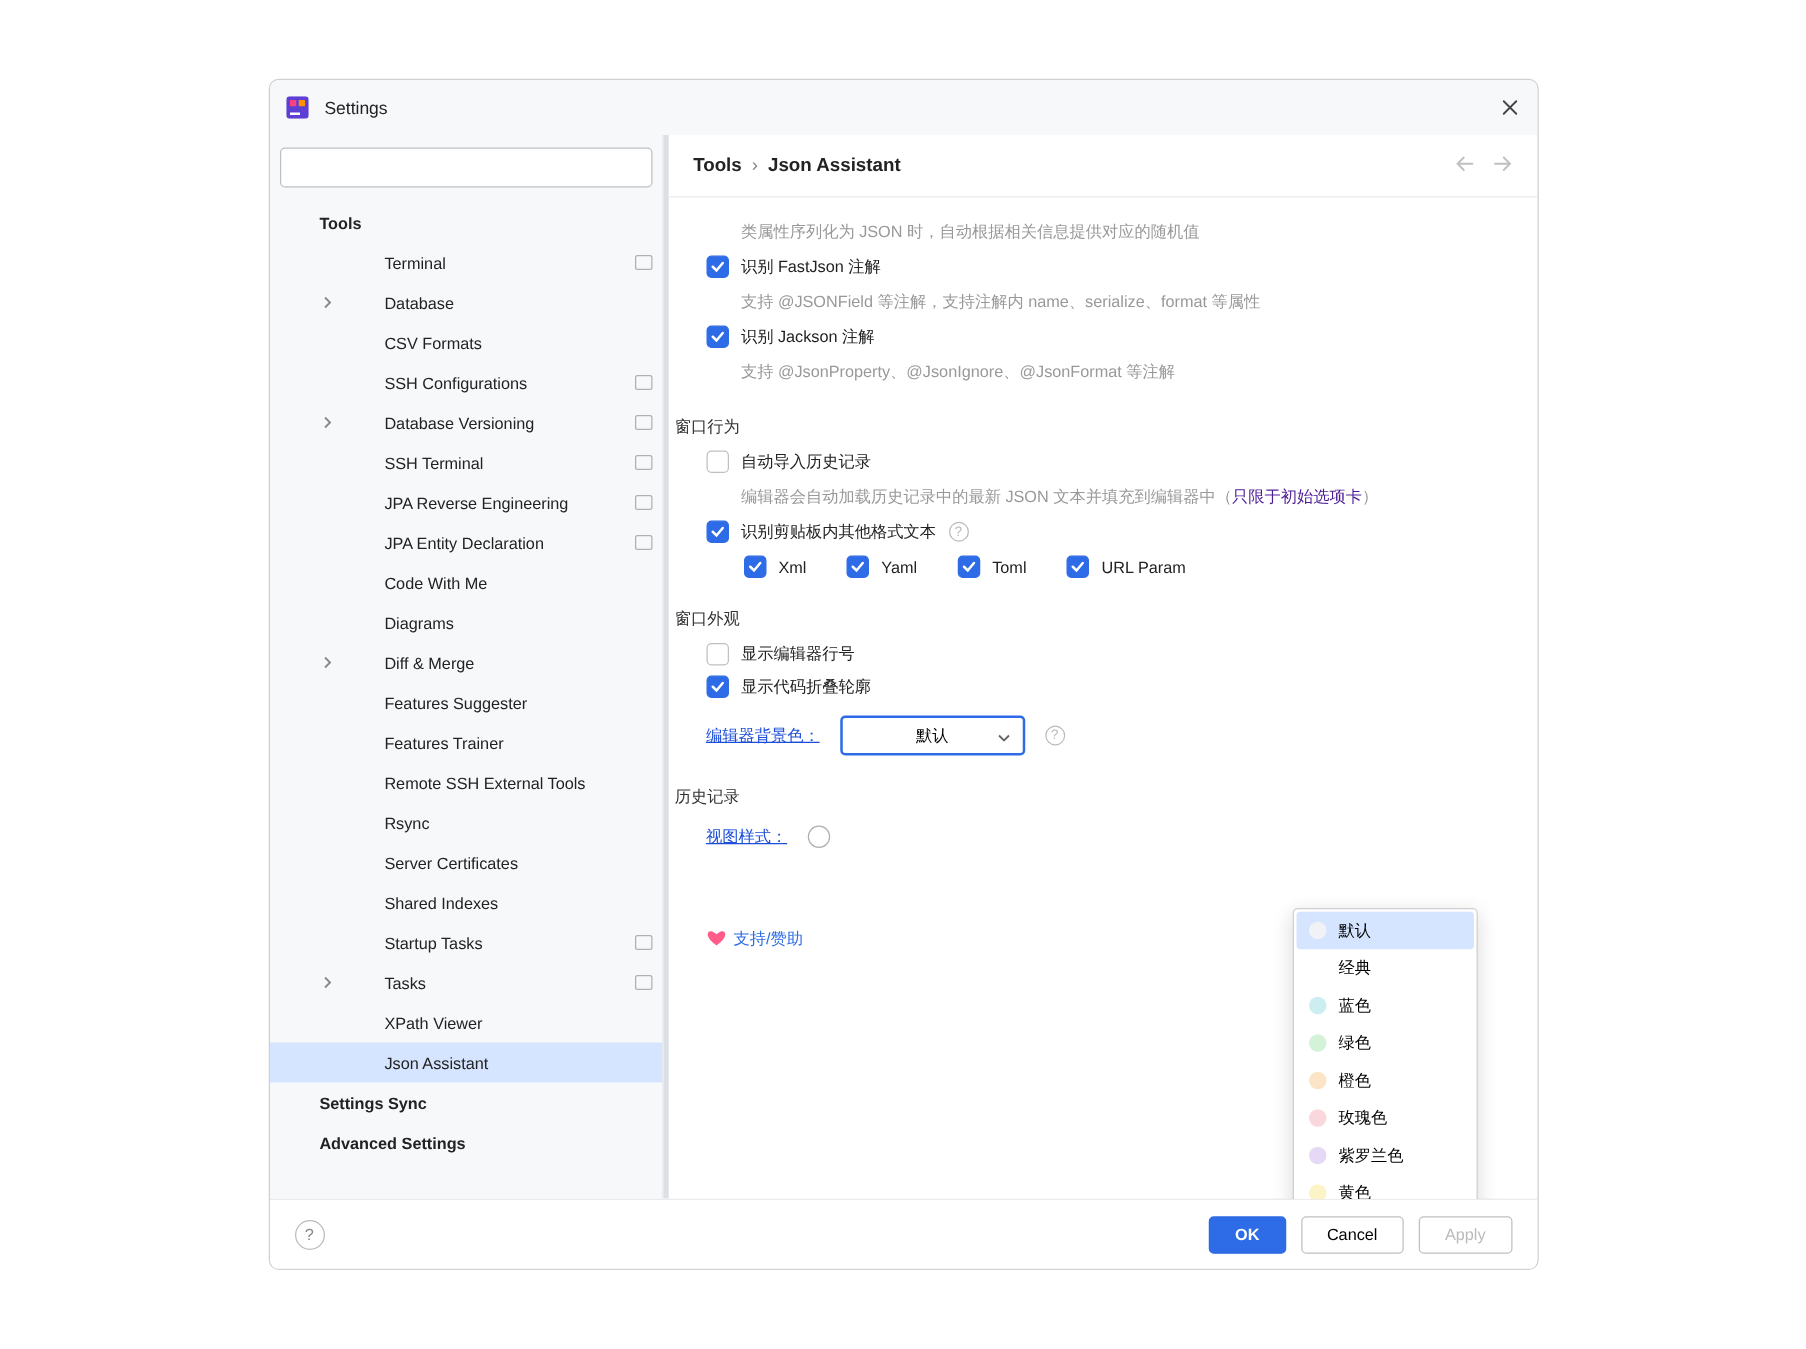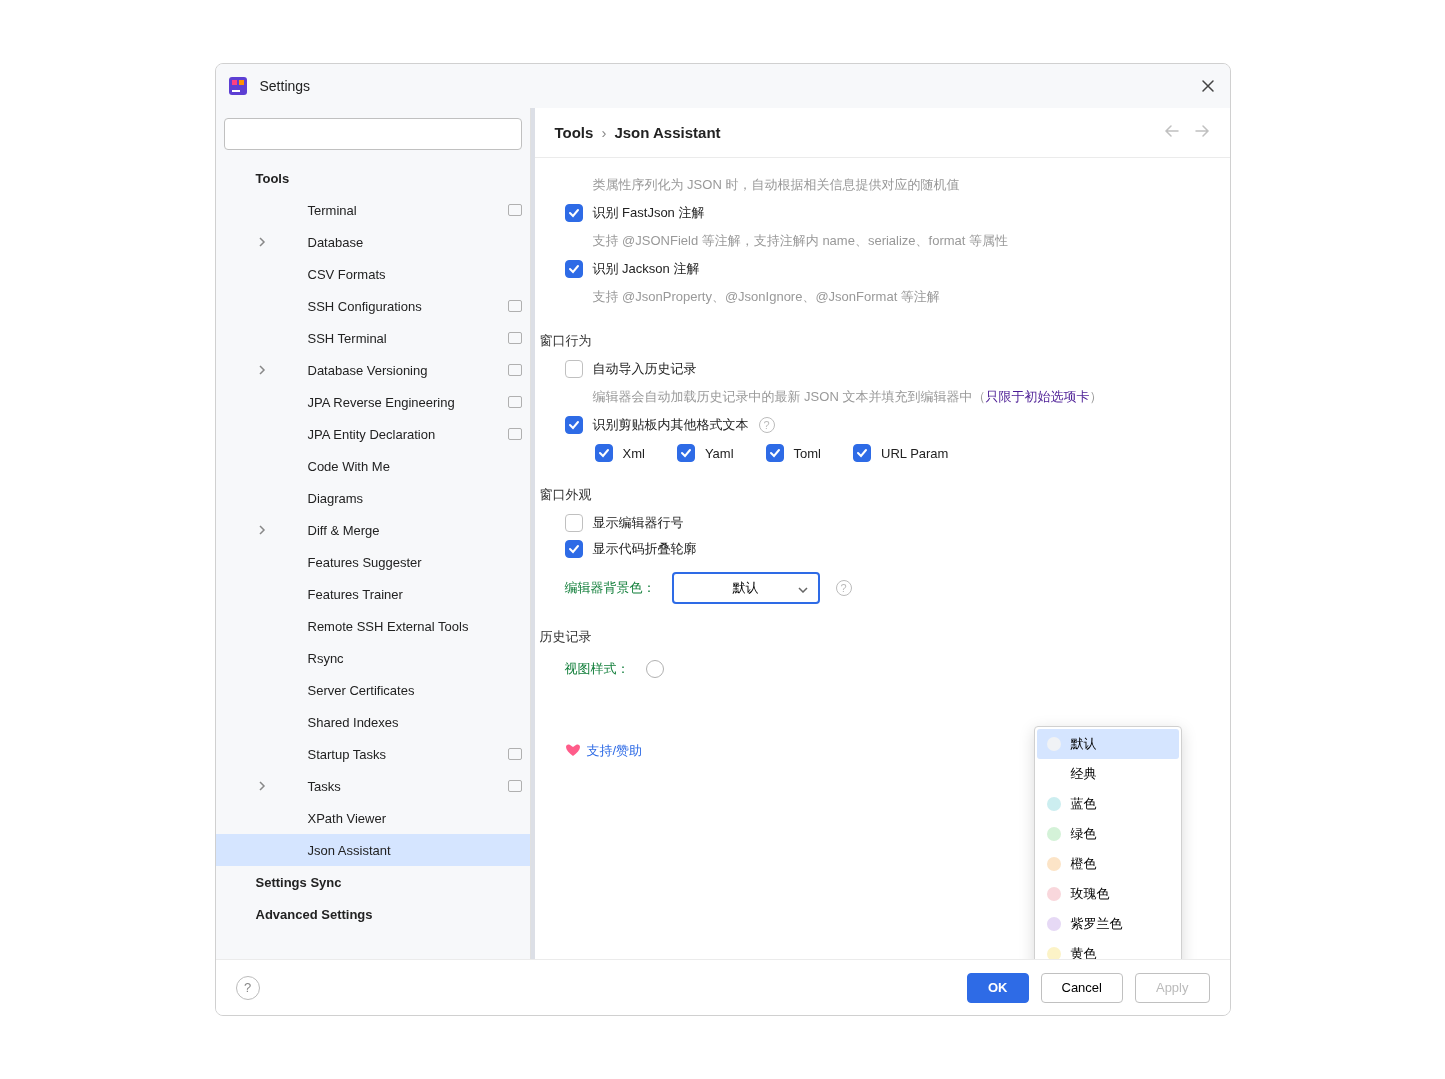--- a/index.html
+++ b/index.html
@@ -203,21 +203,21 @@
       color: #bbb;
       font-size: 11px;
       cursor: pointer;
     }
     .form-row {
       display: flex;
       align-items: center;
       gap: 16px;
       margin: 14px 0;
     }
-    .form-label { color: #15803d; font-size: 13px; }
+    .form-label { color: #1d4ed8; font-size: 13px; text-decoration: underline; }
     .select-box {
       width: 148px;
       height: 32px;
       border: 2px solid #2e6be6;
       border-radius: 4px;
       display: flex;
       align-items: center;
       justify-content: center;
       position: relative;
       background: #fff;
@@ -365,28 +365,28 @@
             <span>Database</span>
           </div>
           <div class="tree-item level-1">
             <span>CSV Formats</span>
           </div>
           <div class="tree-item level-1">
             <span>SSH Configurations</span>
             <span class="box-badge"></span>
           </div>
           <div class="tree-item level-1">
-            <span>SSH Terminal</span>
-            <span class="box-badge"></span>
-          </div>
-          <div class="tree-item level-1">
             <span class="chevron"><svg width="8" height="10" viewBox="0 0 8 10">
                 <path d="M2 1 L6 5 L2 9" stroke="#888" stroke-width="1.5" fill="none"></path>
               </svg></span>
             <span>Database Versioning</span>
+            <span class="box-badge"></span>
+          </div>
+          <div class="tree-item level-1">
+            <span>SSH Terminal</span>
             <span class="box-badge"></span>
           </div>
           <div class="tree-item level-1">
             <span>JPA Reverse Engineering</span>
             <span class="box-badge"></span>
           </div>
           <div class="tree-item level-1">
             <span>JPA Entity Declaration</span>
             <span class="box-badge"></span>
           </div>

